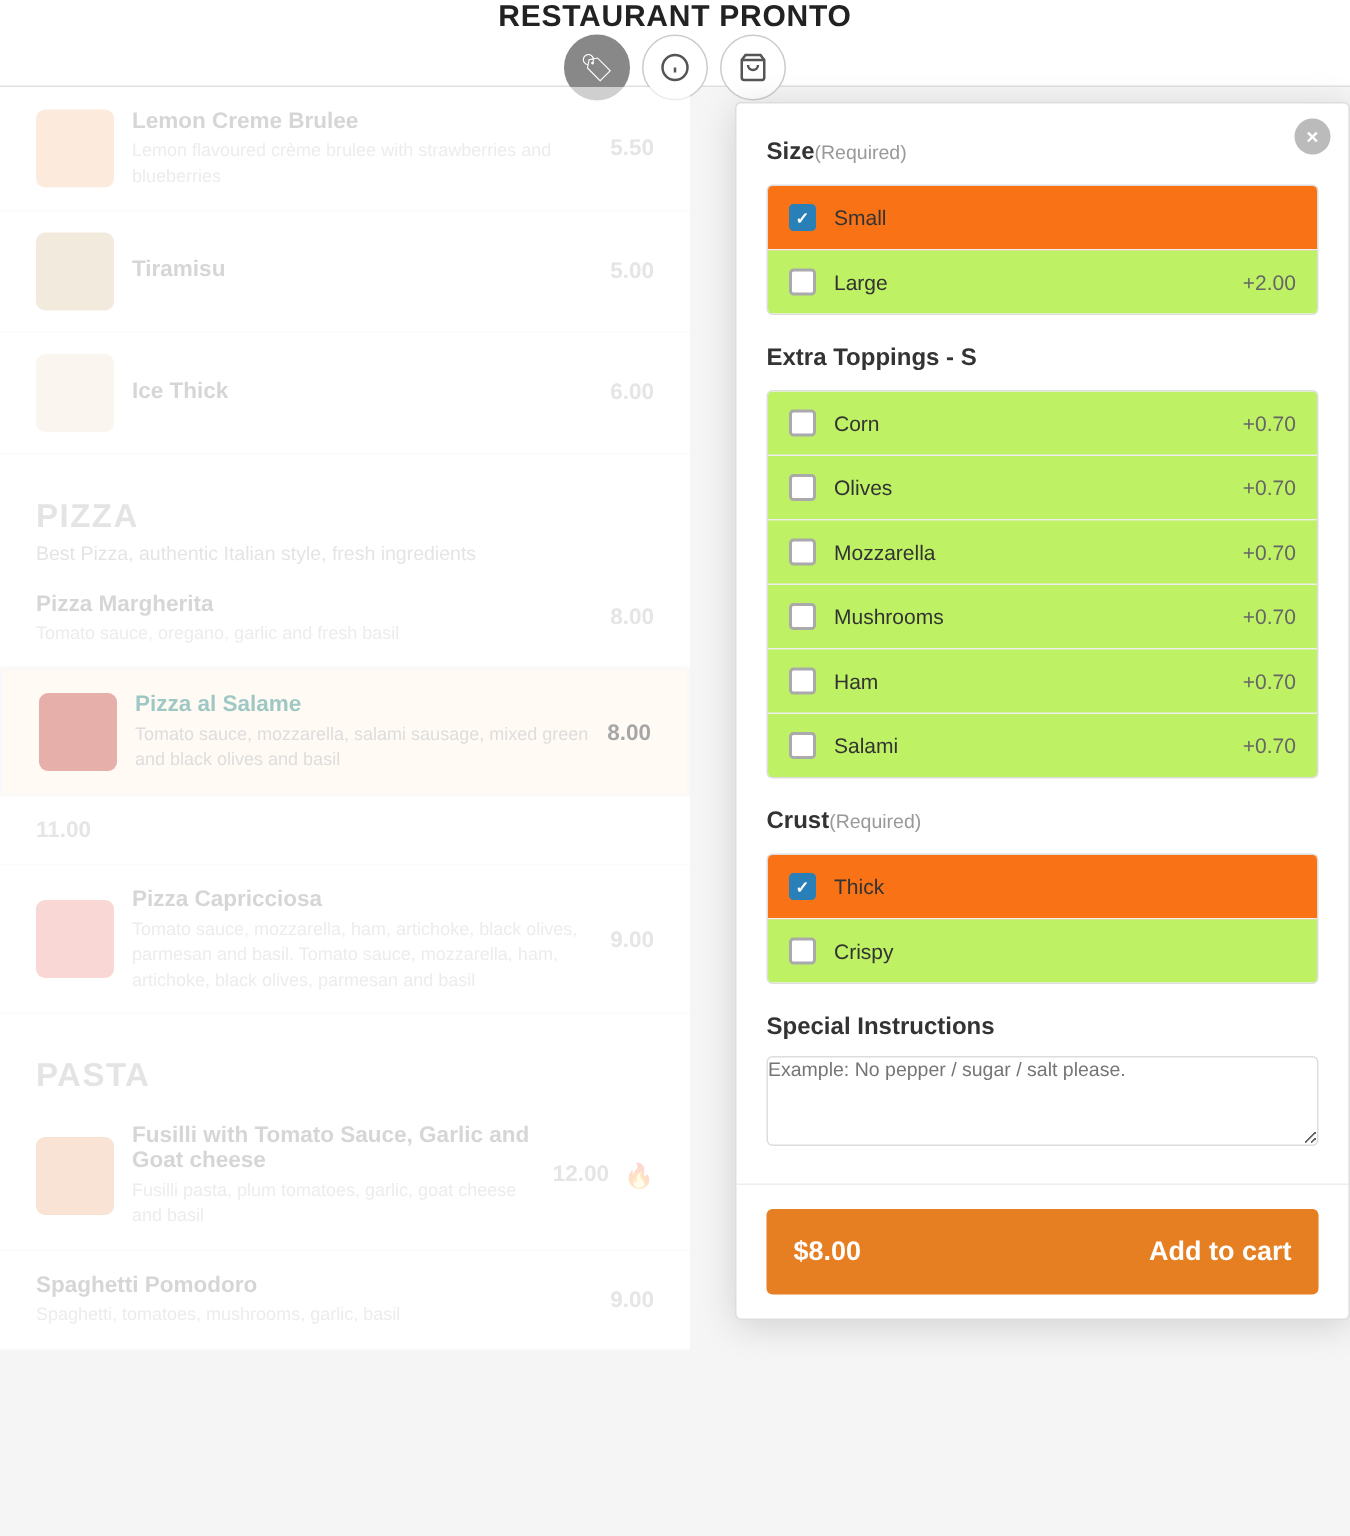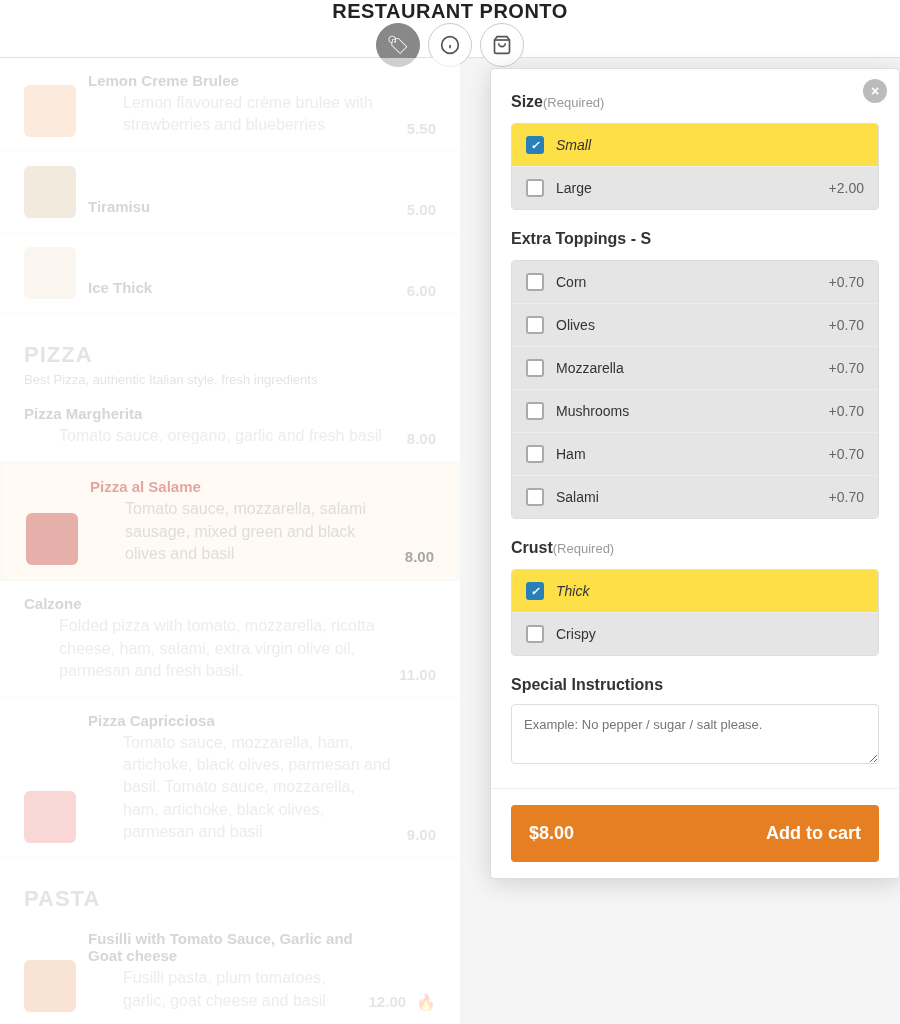--- a/index.html
+++ b/index.html
@@ -27,35 +27,35 @@
     
     .menu-panel { width: 460px; background: #fff; padding: 0; overflow-y: auto; }
 
     
     .category-header { padding: 28px 24px 4px 24px; }
     .category-title { font-size: 22px; font-weight: 700; color: #bbb; letter-spacing: 1px; }
     .category-desc { font-size: 13px; color: #bbb; margin-top: 4px; }
 
     
     .menu-item {
-      display: flex; align-items: flex-end; padding: 14px 24px;
+      display: flex; align-items: center; padding: 14px 24px;
       border-bottom: 1px solid #f0f0f0; cursor: pointer; background: #fff;
       gap: 12px;
     }
     .menu-item.selected { background: #fff3e0; }
     .menu-item.dimmed { opacity: 0.55; }
 
     .menu-item-img {
       width: 52px; height: 52px; border-radius: 6px; background: #ddd;
       flex-shrink: 0; overflow: hidden; display: flex; align-items: center; justify-content: center;
     }
 
     .menu-item-info { flex: 1; }
     .menu-item-name { font-size: 15px; font-weight: 600; color: #444; margin-bottom: 3px; }
-    .menu-item-desc { font-size: 16px; color: #aaa; line-height: 1.4; margin-left: 35px; }
+    .menu-item-desc { font-size: 12px; color: #aaa; line-height: 1.4; }
     .menu-item-price { font-size: 15px; font-weight: 600; color: #888; flex-shrink: 0; }
     .menu-item-selected-price { color: #222; font-weight: 700; }
 
     .fire-icon { color: #e67e22; font-size: 16px; margin-left: 6px; }
 
     
     .overlay { position: absolute; top: 0; left: 0; right: 0; bottom: 0; pointer-events: none; z-index: 10; }
     .popup {
       position: absolute; top: 10px; right: 0; width: 410px;
       background: #fff; border: 1px solid #ddd; border-radius: 4px;
@@ -75,40 +75,40 @@
     .popup-body { padding: 20px 20px 0 20px; overflow-y: auto; flex: 1; }
 
     .section-label {
       font-size: 16px; font-weight: 600; color: #333; margin-bottom: 12px; margin-top: 4px;
     }
     .section-label .required { font-size: 13px; color: #999; font-weight: 400; }
 
     .option-group { border: 1px solid #ddd; border-radius: 4px; margin-bottom: 20px; overflow: hidden; }
     .option-row {
       display: flex; align-items: center; padding: 12px 14px;
-      border-bottom: 1px solid #eee; cursor: pointer; background: #e5e5e5;
+      border-bottom: 1px solid #eee; cursor: pointer; background: #bef264;
     }
     .option-row:last-child { border-bottom: none; }
-    .option-row.selected { background: #fde047; font-style: italic; }
+    .option-row.selected { background: #f97316; }
 
     .option-checkbox {
       width: 18px; height: 18px; border: 2px solid #aaa; border-radius: 3px;
       margin-right: 12px; display: flex; align-items: center; justify-content: center;
       flex-shrink: 0; background: #fff;
     }
     .option-checkbox.checked { background: #2980b9; border-color: #2980b9; }
     .option-checkbox.checked::after { content: '✓'; color: #fff; font-size: 11px; font-weight: 700; }
 
     .option-label { flex: 1; font-size: 14px; color: #333; }
     .option-price { font-size: 14px; color: #666; }
 
     .special-instructions-label { font-size: 16px; font-weight: 600; color: #333; margin-bottom: 10px; }
     .special-instructions-input {
       width: 100%; border: 1px solid #ddd; border-radius: 4px;
-      padding: 12px; font-size: 13px; color: #aaa; resize: vertical;
+      font-size: 13px; color: #aaa; resize: vertical;
       min-height: 60px; font-family: inherit; margin-bottom: 20px;
     }
 
     .popup-footer {
       padding: 16px 20px; border-top: 1px solid #eee;
     }
     .add-to-cart-btn {
       width: 100%; padding: 18px; background: #e67e22; border: none;
       border-radius: 4px; cursor: pointer; display: flex;
       align-items: flex-start; justify-content: space-between;
@@ -185,31 +185,27 @@
       <div class="menu-item-info">
         <div class="menu-item-name">Pizza Margherita</div>
         <div class="menu-item-desc">Tomato sauce, oregano, garlic and fresh basil</div>
       </div>
       <div class="menu-item-price">8.00</div>
     </div>
 
     <div class="menu-item selected" style="border: 2px solid #f0f0f0;">
       <div class="menu-item-img" style="background:#c0392b; border-radius:6px;"></div>
       <div class="menu-item-info">
-        <div class="menu-item-name" style="color:#b91c1c; font-weight:700;">Pizza al Salame</div>
+        <div class="menu-item-name" style="color:#0f766e; font-weight:700;">Pizza al Salame</div>
         <div class="menu-item-desc">Tomato sauce, mozzarella, salami sausage, mixed green and black olives and basil</div>
       </div>
       <div class="menu-item-price menu-item-selected-price">8.00</div>
     </div>
 
     <div class="menu-item dimmed">
-      <div class="menu-item-info">
-        <div class="menu-item-name">Calzone</div>
-        <div class="menu-item-desc">Folded pizza with tomato, mozzarella, ricotta cheese, ham, salami, extra virgin olive oil, parmesan and fresh basil.</div>
-      </div>
       <div class="menu-item-price">11.00</div>
     </div>
 
     <div class="menu-item dimmed">
       <div class="menu-item-img" style="background:#e74c3c;"></div>
       <div class="menu-item-info">
         <div class="menu-item-name">Pizza Capricciosa</div>
         <div class="menu-item-desc">Tomato sauce, mozzarella, ham, artichoke, black olives, parmesan and basil. Tomato sauce, mozzarella, ham, artichoke, black olives, parmesan and basil</div>
       </div>
       <div class="menu-item-price">9.00</div>

